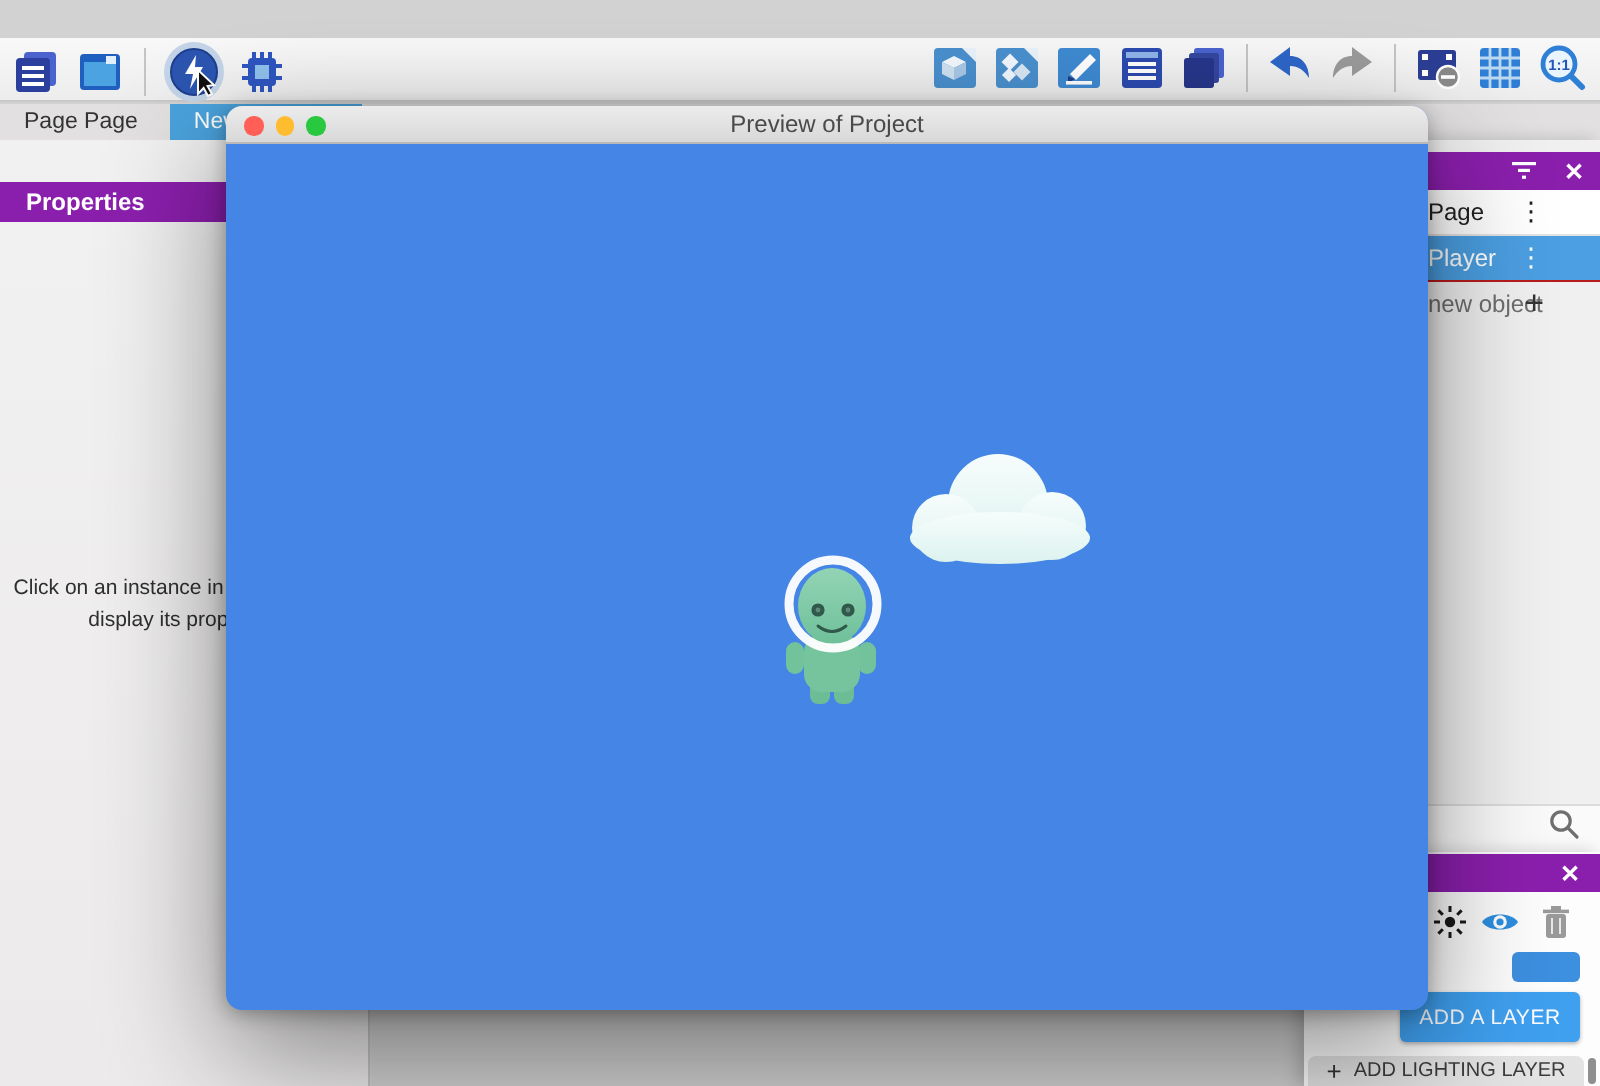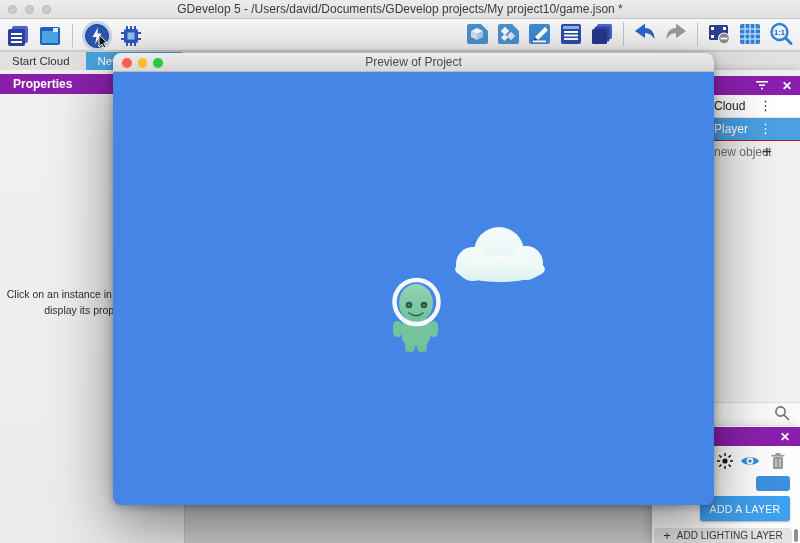--- a/index.html
+++ b/index.html
@@ -28,21 +28,21 @@
   
   .tabstrip { position:absolute; top:52px; left:0; width:800px; height:18px; background:#e2e0e1; display:flex; }
   .tab { height:18px; display:flex; align-items:center; font-size:11.5px; padding:0 12px; color:#333; }
   .tab.active { background:var(--tabBlue,#4aa3dd); color:#fff; width:96px; margin-left:4px; }
 
   
   .props-panel { position:absolute; left:0; top:70px; width:185px; bottom:0;
     background:linear-gradient(#f2f1f2,#eceaea); border-right:1px solid #c2c2c2; }
   .panel-header { height:20px; background:var(--purple,#8b1fad); color:#fff;
     display:flex; align-items:center; font-size:12px; font-weight:600; padding:0 13px; }
-  .props-panel .panel-header { margin-top:4px; }
+  .props-panel .panel-header { margin-top:21px; }
   .props-msg { position:absolute; top:216px; left:0; right:0; text-align:center;
     font-size:10.5px; color:#2f2f2f; line-height:16px; }
 
   
   .canvas-area { position:absolute; left:186px; top:70px; right:0; bottom:0;
     background:linear-gradient(#dadada,#d0d0d0); }
 
   
   .objects-panel { position:absolute; left:700px; width:100px; top:70px; height:356px;
     background:#f1f0f1; box-shadow:-3px 0 8px rgba(0,0,0,.18); display:flex; flex-direction:column; }
@@ -90,28 +90,20 @@
   .pw-traffic { position:absolute; left:9px; top:5px; display:flex; gap:6px; }
   .pw-dot { width:9.5px; height:9.5px; border-radius:50%; }
   .pw-content { position:absolute; top:19px; left:0; right:0; bottom:0; }
   .pw-content svg { display:block; }
 </style>
 </head>
 <body>
 
 <div id="app">
 
-  <div class="titlebar">
-    <div class="traffic">
-      <span class="dot"></span>
-      <span class="dot"></span>
-      <span class="dot"></span>
-    </div>
-    <span class="title">GDevelop 5 - /Users/david/Documents/GDevelop projects/My project10/game.json *</span>
-  </div>
 
   <div class="toolbar">
     <div class="tb-left">
       <span class="tb-icon">
         <svg width="26" height="26" viewBox="0 0 26 26">
           <rect x="7" y="3" width="16" height="17" rx="2" fill="#4a63cf"></rect>
           <rect x="3" y="6" width="17" height="17" rx="2" fill="#2b3f9e"></rect>
           <rect x="6" y="10" width="11" height="2" fill="#fff"></rect>
           <rect x="6" y="14" width="11" height="2" fill="#fff"></rect>
           <rect x="6" y="18" width="11" height="2" fill="#fff"></rect>
@@ -235,21 +227,21 @@
           <circle cx="11.5" cy="11" r="8" fill="#eaf4fd" stroke="#2f7fd6" stroke-width="2.4"></circle>
           <line x1="17.5" y1="17" x2="23" y2="22.5" stroke="#2f7fd6" stroke-width="3" stroke-linecap="round"></line>
           <text x="11.5" y="13.8" font-size="7.5" font-family="Liberation Sans, sans-serif" fill="#2456b8" text-anchor="middle" font-weight="bold">1:1</text>
         </svg>
       </span>
     </div>
   </div>
 
   <div class="tabstrip">
     <div class="tab">
-      <span>Start Cloud</span>
+      <span>Page Page</span>
     </div>
     <div class="tab active">
       <span>New scene</span>
     </div>
   </div>
 
   <div class="canvas-area"></div>
 
   <div class="props-panel">
     <div class="panel-header">
@@ -266,21 +258,21 @@
       <span>
         <svg width="12" height="10" viewBox="0 0 12 10">
           <rect x="0" y="1" width="12" height="1.6" fill="#fff"></rect>
           <rect x="3" y="4.4" width="6" height="1.6" fill="#fff"></rect>
           <rect x="5" y="7.8" width="2" height="1.6" fill="#fff"></rect>
         </svg>
       </span>
       <span class="hdr-x">✕</span>
     </div>
     <div class="obj-row">
-      <span>Cloud</span>
+      <span>Page</span>
       <span class="kebab">⋮</span>
     </div>
     <div class="obj-row selected">
       <span>Player</span>
       <span class="kebab">⋮</span>
     </div>
     <div class="new-obj-row">
       <span>new object</span>
       <span class="new-obj-plus">+</span>
     </div>

